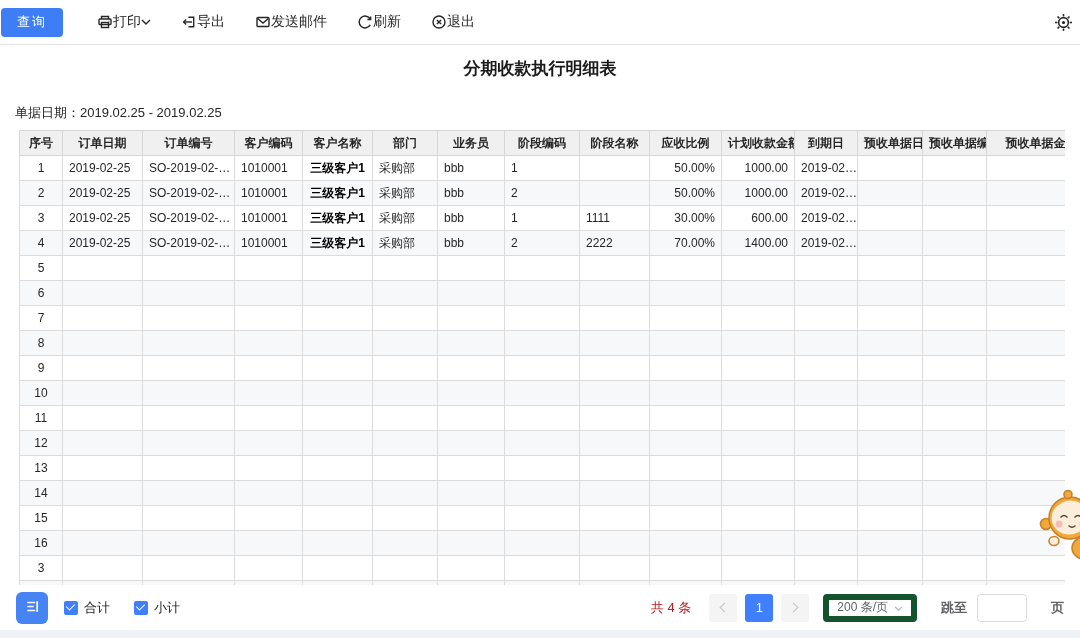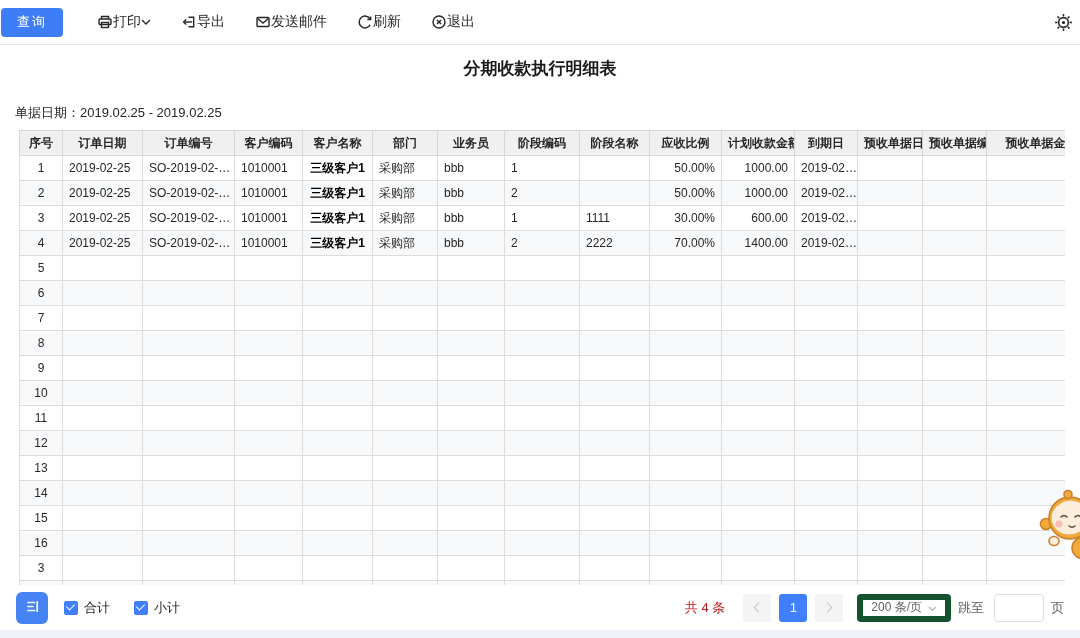--- a/index.html
+++ b/index.html
@@ -40,21 +40,21 @@
     border:solid #fff; border-width:0 1.6px 1.6px 0; transform:rotate(45deg); }
   .count-text { font-size:13px; color:#b91c1c; margin-right:10px; }
   .page-btn { width:28px; height:28px; border:none; border-radius:3px; background:#f4f4f5;
     display:flex; align-items:center; justify-content:center; margin-left:8px; cursor:pointer; }
   .page-btn.active { background:#4080ff; color:#fff; font-size:13px; font-family:inherit; }
   .arr { width:7px; height:7px; border:solid #c0c4cc; border-width:0 0 1.6px 1.6px; display:block; }
   .arr.left { transform:rotate(45deg); margin-left:3px; }
   .arr.right { transform:rotate(-135deg); margin-right:3px; }
   .size-select { height:28px; border:6px solid #14532d; border-radius:4px; background:#fff; display:flex;
     align-items:center; gap:6px; padding:0 8px; font-size:12px; color:#606266; margin-left:14px; cursor:pointer; }
-  .jump-label,.page-unit { font-size:13px; color:#606266; margin-left:7px; }
+  .jump-label,.page-unit { font-size:13px; color:#606266; margin-left:24px;font-weight:bold; }
   .jump-input { width:50px; height:28px; border:1px solid #d9dce3; border-radius:4px; margin-left:10px;
     font-size:13px; padding:0 6px; outline:none; }
   .bottom-strip { position:absolute; left:0; bottom:0; width:100%; height:8px; background:#eef1f6; }
 
   
   .mascot { position:absolute; right:0; top:486px; width:42px; height:74px; overflow:visible; cursor:pointer; }
 </style>
 </head>
 <body>
 

